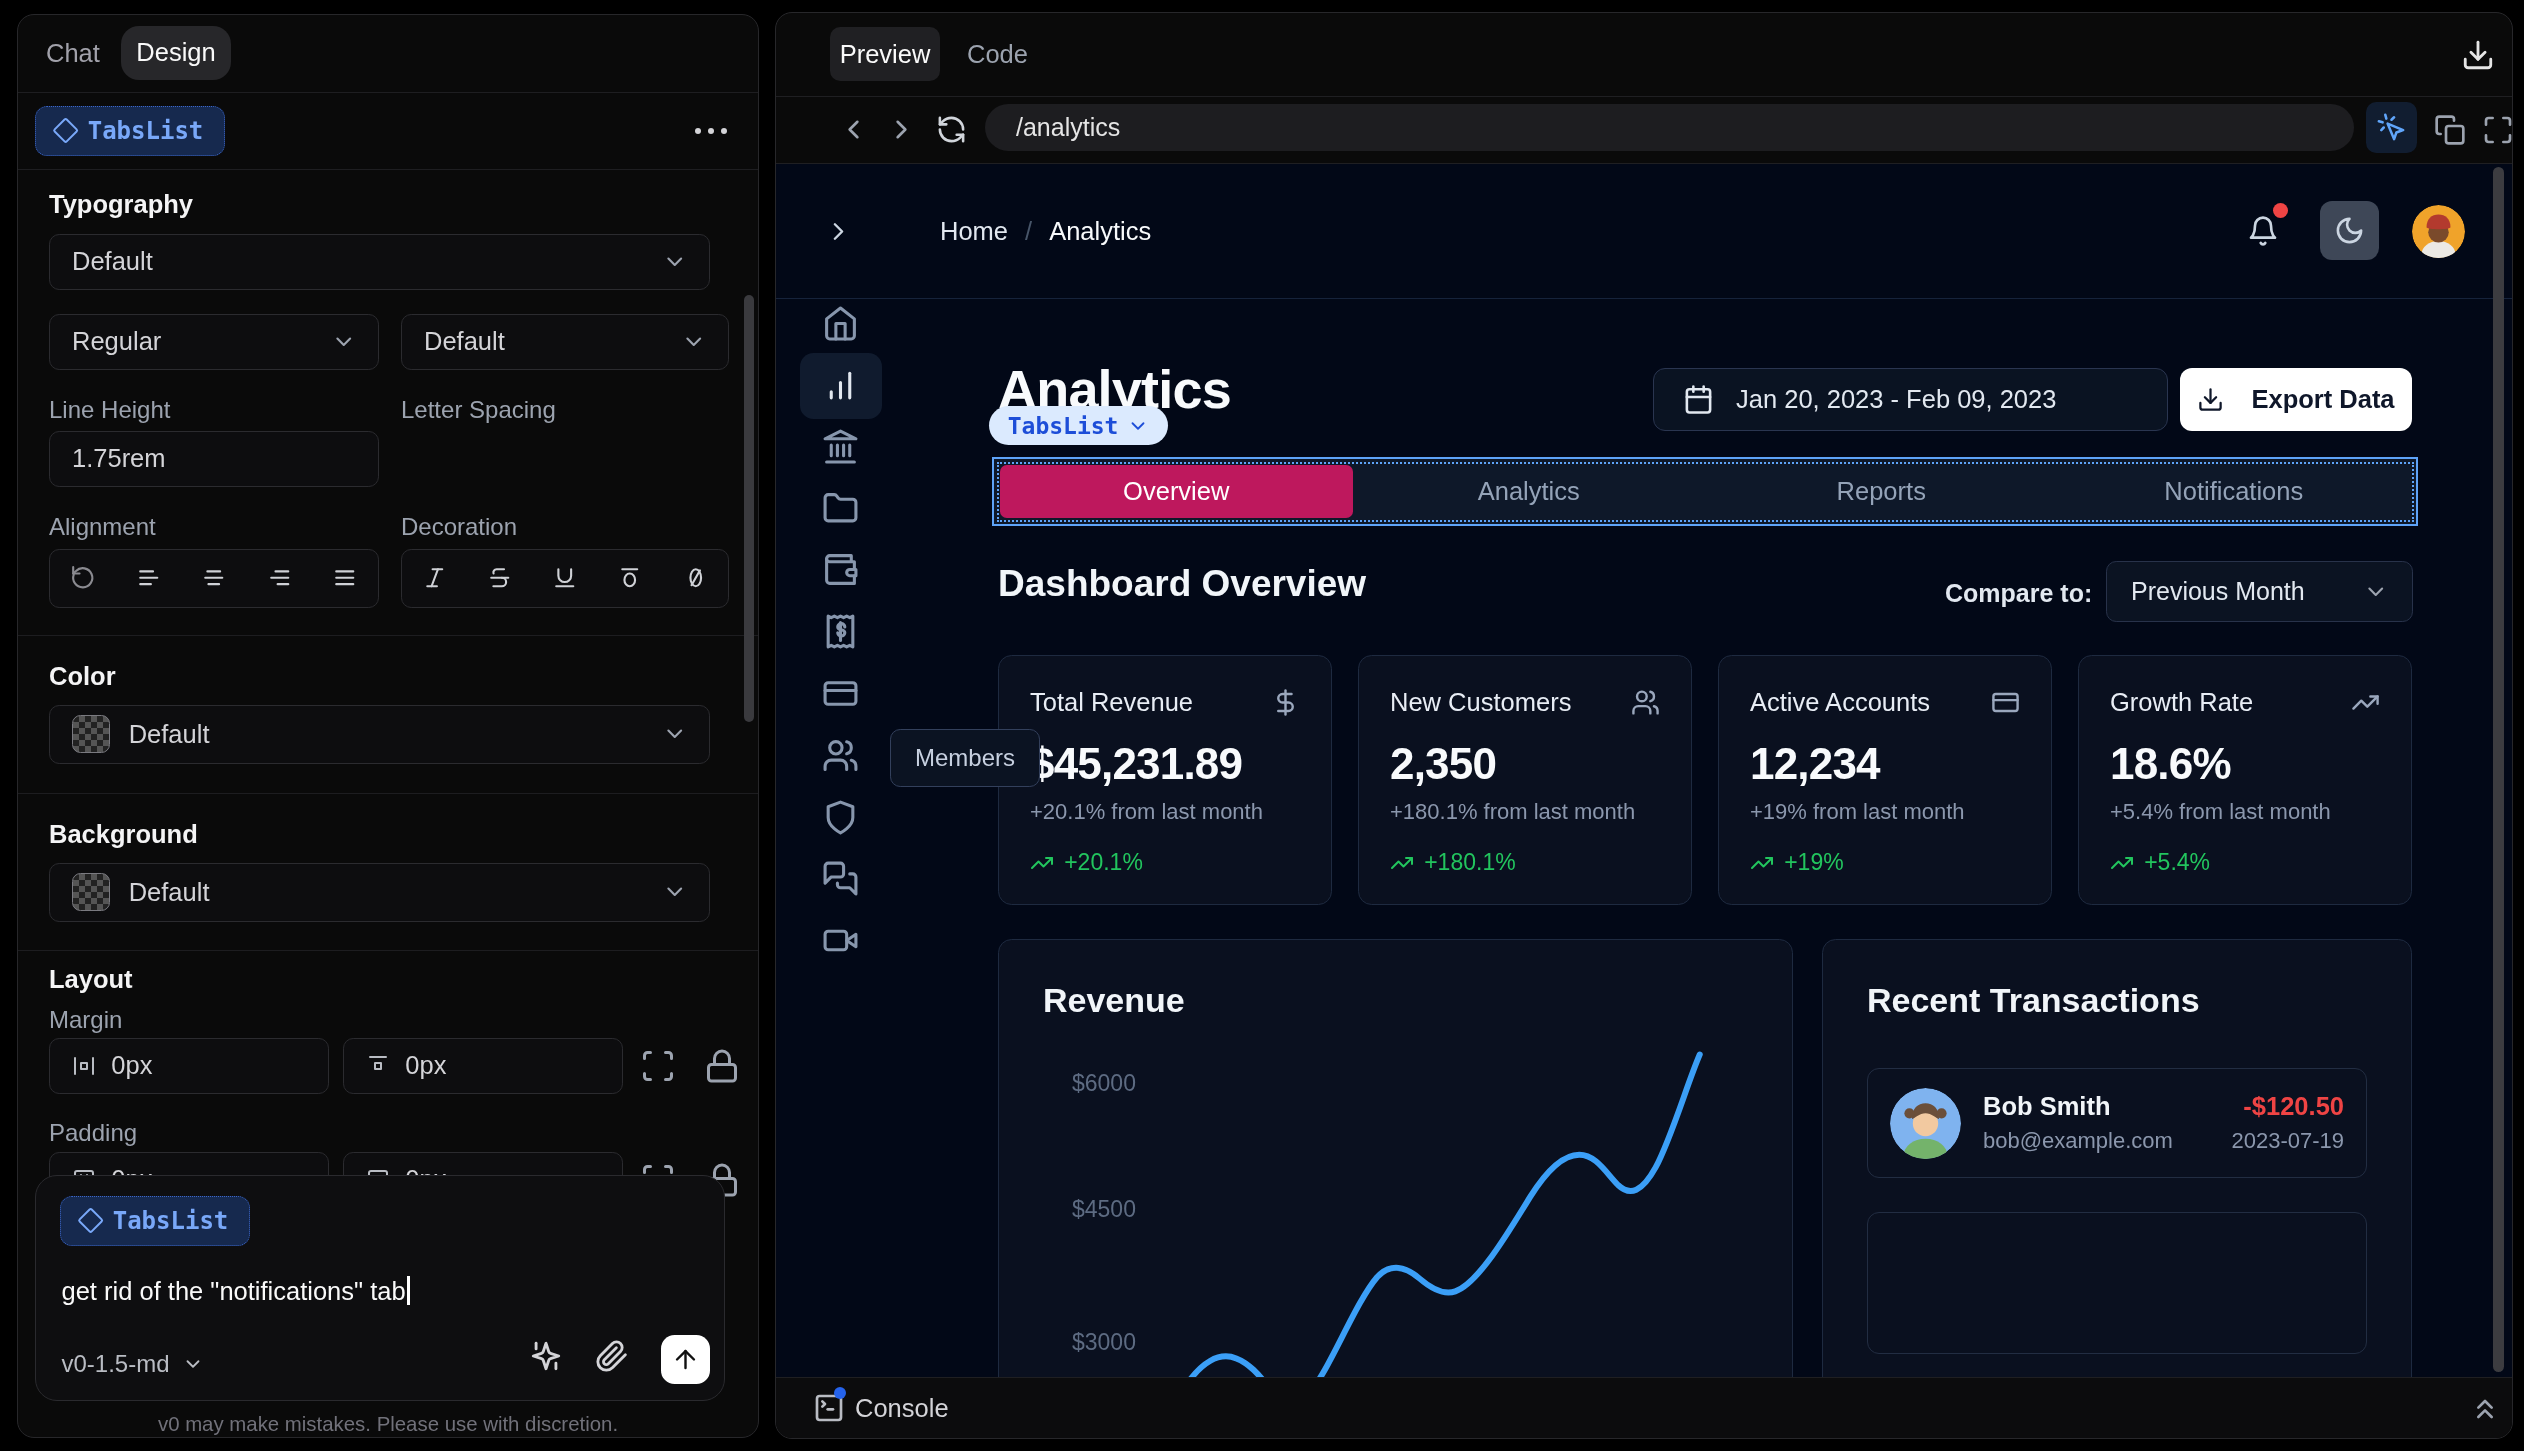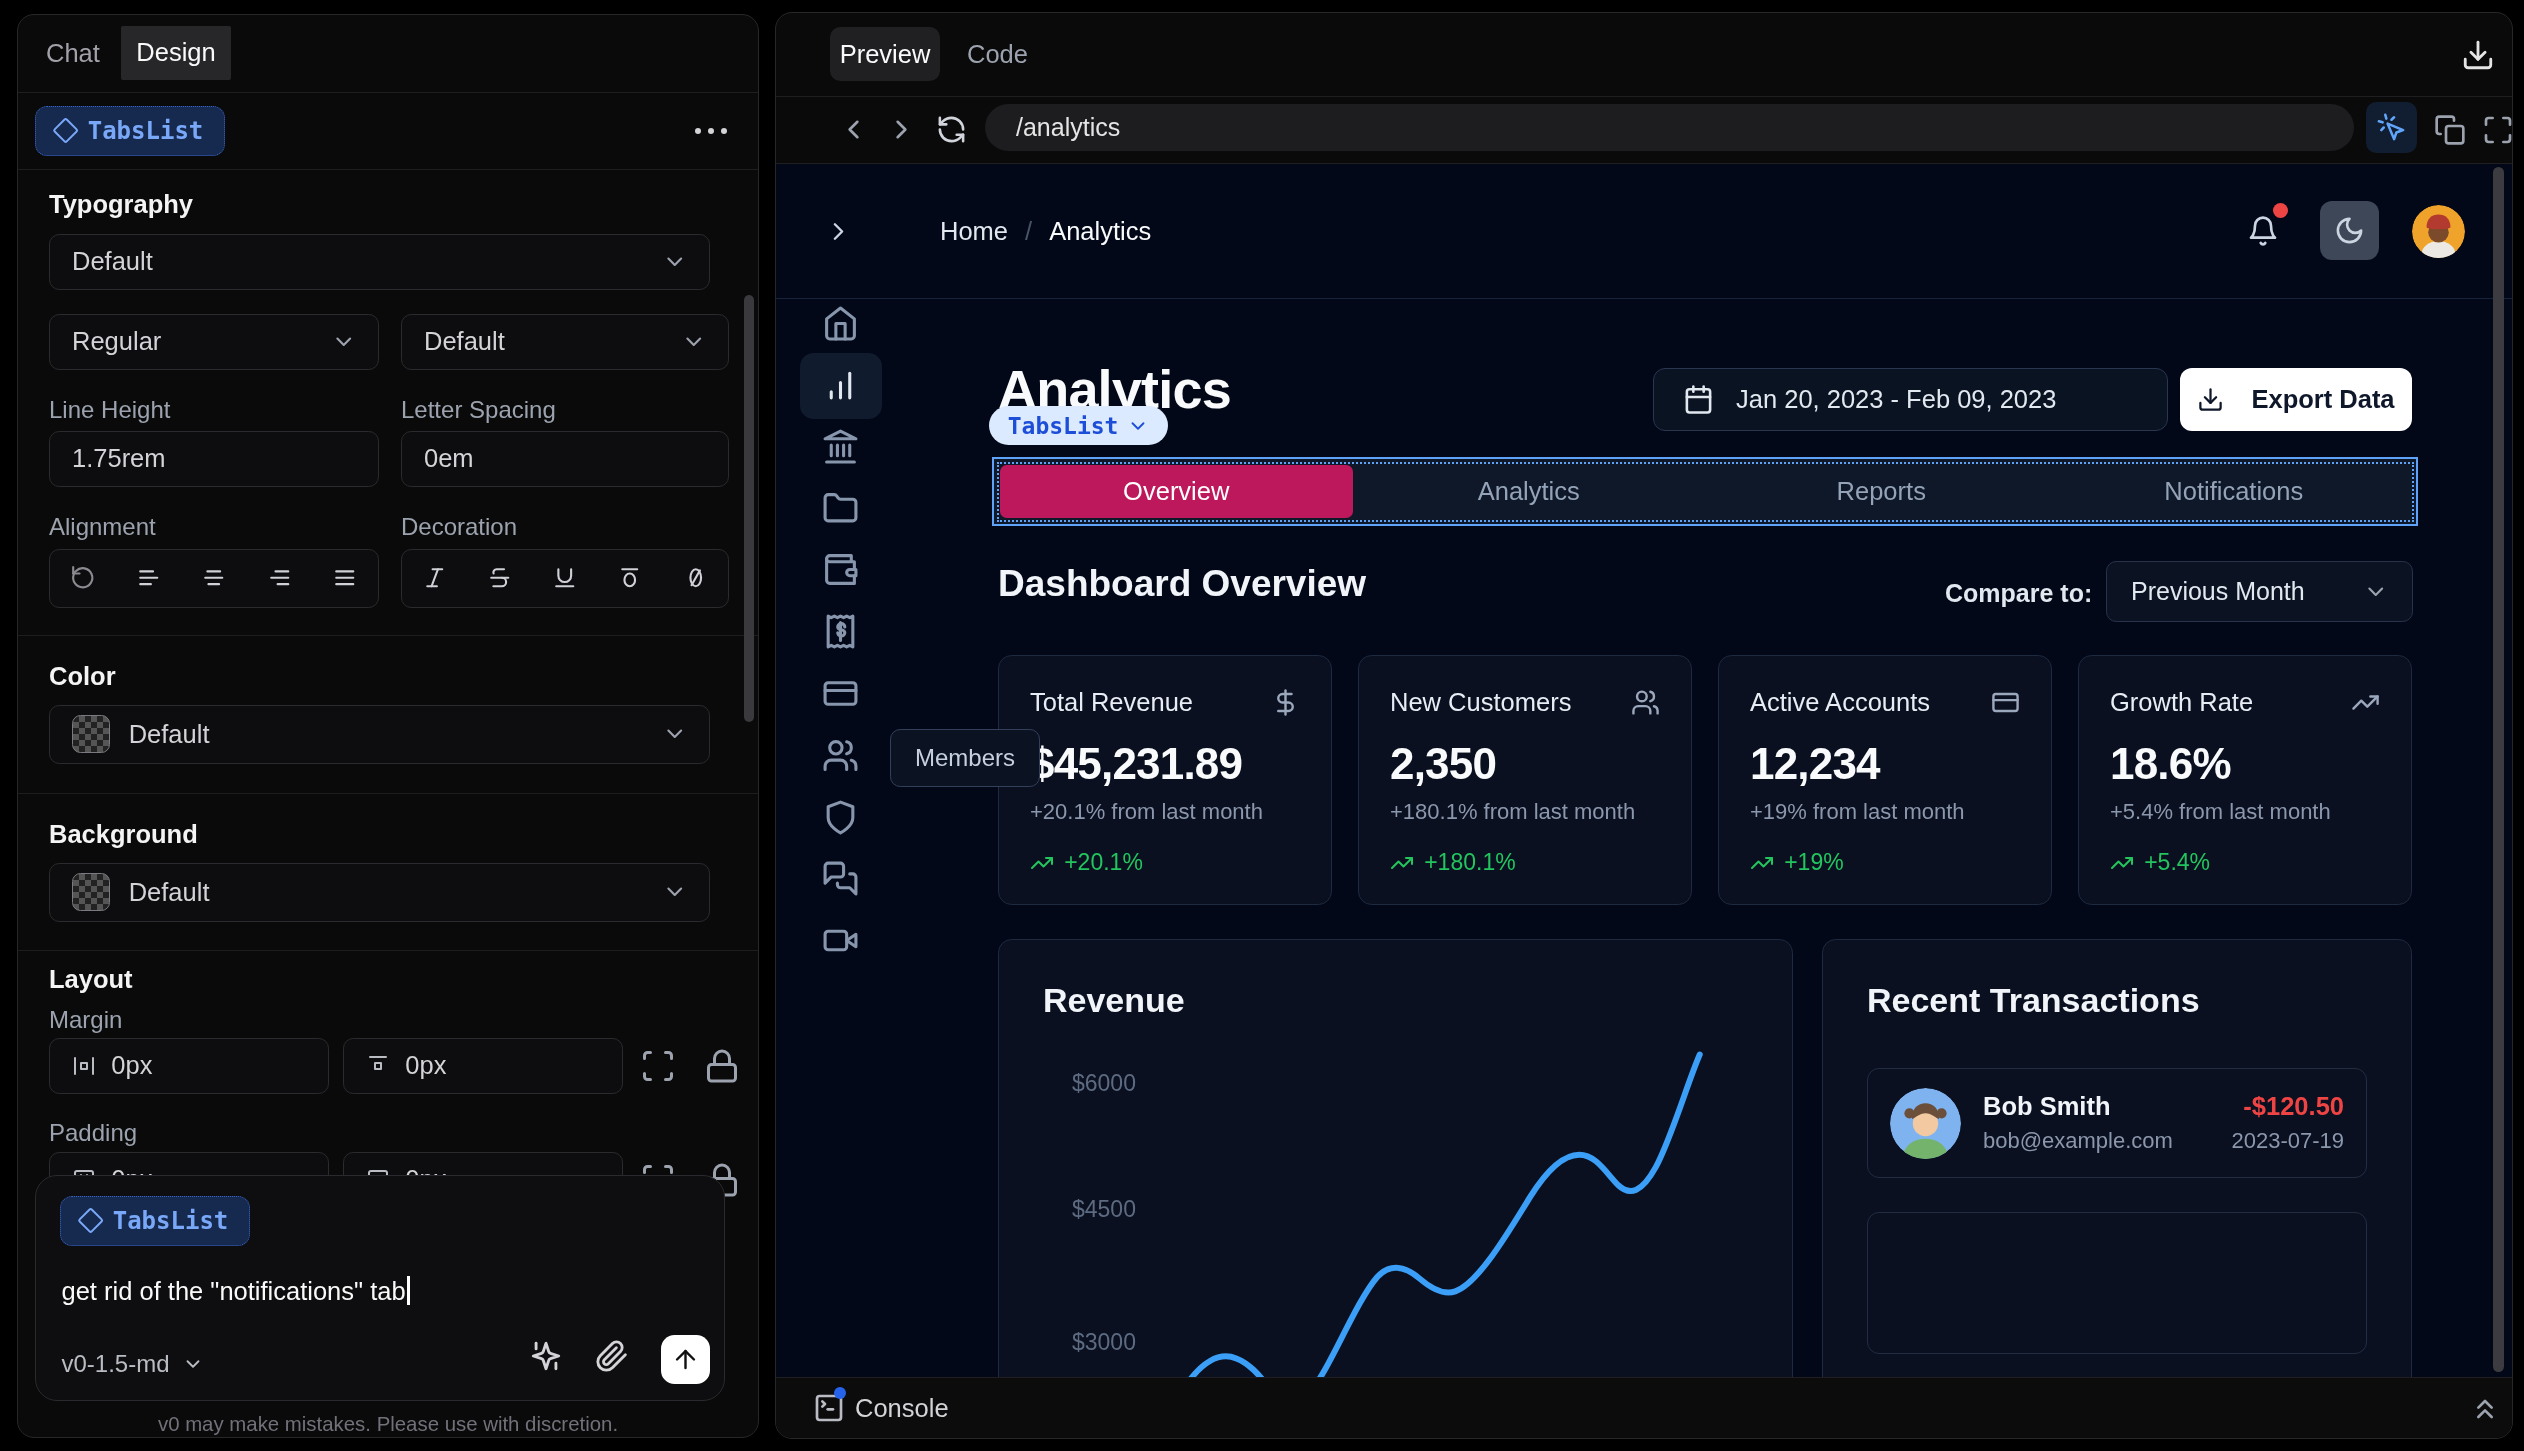--- a/index.html
+++ b/index.html
@@ -4,21 +4,21 @@
 <style>
   html,body{margin:0;padding:0;background:#000;}
   body{width:2525px;height:1451px;position:relative;overflow:hidden;
        font-family:"Liberation Sans",sans-serif;color:#fafafa;}
   svg.ic{stroke:currentColor;fill:none;stroke-width:2;stroke-linecap:round;stroke-linejoin:round;display:block;}
   
   #left{position:absolute;left:17px;top:13.6px;width:742px;height:1424px;background:#0a0a0a;
         border:0.8px solid #27272a;border-radius:17px;box-sizing:border-box;padding-left:12px;}
   .lp-tabs{position:absolute;left:0;top:0;right:0;height:77px;border-bottom:0.8px solid #1e1e21;}
   .chat-tab{position:absolute;left:28px;top:0;height:77px;display:flex;align-items:center;font-size:25.5px;color:#a1a1aa;}
-  .design-tab{position:absolute;left:103px;top:11px;width:110px;height:54px;background:#27272a;border-radius:2px;
+  .design-tab{position:absolute;left:103px;top:11px;width:110px;height:54px;background:#27272a;border-radius:18px;
         display:flex;align-items:center;justify-content:center;font-size:25.5px;color:#fafafa;}
   .lp-selrow{position:absolute;left:0;top:77px;right:0;height:77px;border-bottom:0.8px solid #1e1e21;}
   .chip-dark{display:inline-flex;align-items:center;gap:12px;background:#16294e;border:1.7px dotted #3b66c9;border-radius:12px;
         padding:0 20.4px;height:48px;color:#79a8f9;font-family:"DejaVu Sans Mono",monospace;font-size:24px;font-weight:bold;}
   .diamond{width:15.3px;height:15.3px;border:2.5px solid #79a8f9;transform:rotate(45deg);border-radius:2.5px;}
   .dots3{display:flex;gap:6.8px;}
   .dots3 i{width:6px;height:6px;border-radius:50%;background:#d4d4d8;}
   .h-sec{position:absolute;left:31px;font-size:25.5px;font-weight:600;color:#f4f4f5;}
   .lbl{position:absolute;font-size:24px;color:#9ca3af;}
   .sel,.inp{position:absolute;height:56px;border:0.8px solid #2b2b2f;background:#0d0d0f;border-radius:10.2px;
@@ -362,23 +362,20 @@
     <span class="grow">Default</span>
     <svg class="ic chev" width="25.5" height="25.5" viewBox="0 0 30 30">
         <use href="#i-chd"></use>
       </svg>
   </div>
   <div class="lbl" style="left:31px;top:381px;">Line Height</div>
   <div class="lbl" style="left:383px;top:381px;">Letter Spacing</div>
   <div class="inp" style="left:31px;top:416px;width:330px;">
       <span>1.75rem</span>
     </div>
-  <div class="inp" style="left:383px;top:416px;width:328px;">
-      <span>0em</span>
-    </div>
   <div class="lbl" style="left:31px;top:498px;">Alignment</div>
   <div class="lbl" style="left:383px;top:498px;">Decoration</div>
   <div class="icgroup" style="left:31px;top:534px;width:330px;">
     <svg class="ic" width="25.5" height="25.5" style="color:#8a8a90" viewBox="0 0 30 30">
         <use href="#i-undo"></use>
       </svg>
     <svg class="ic" width="25.5" height="25.5" viewBox="0 0 30 30">
         <use href="#i-al-l"></use>
       </svg>
     <svg class="ic" width="25.5" height="25.5" viewBox="0 0 30 30">

